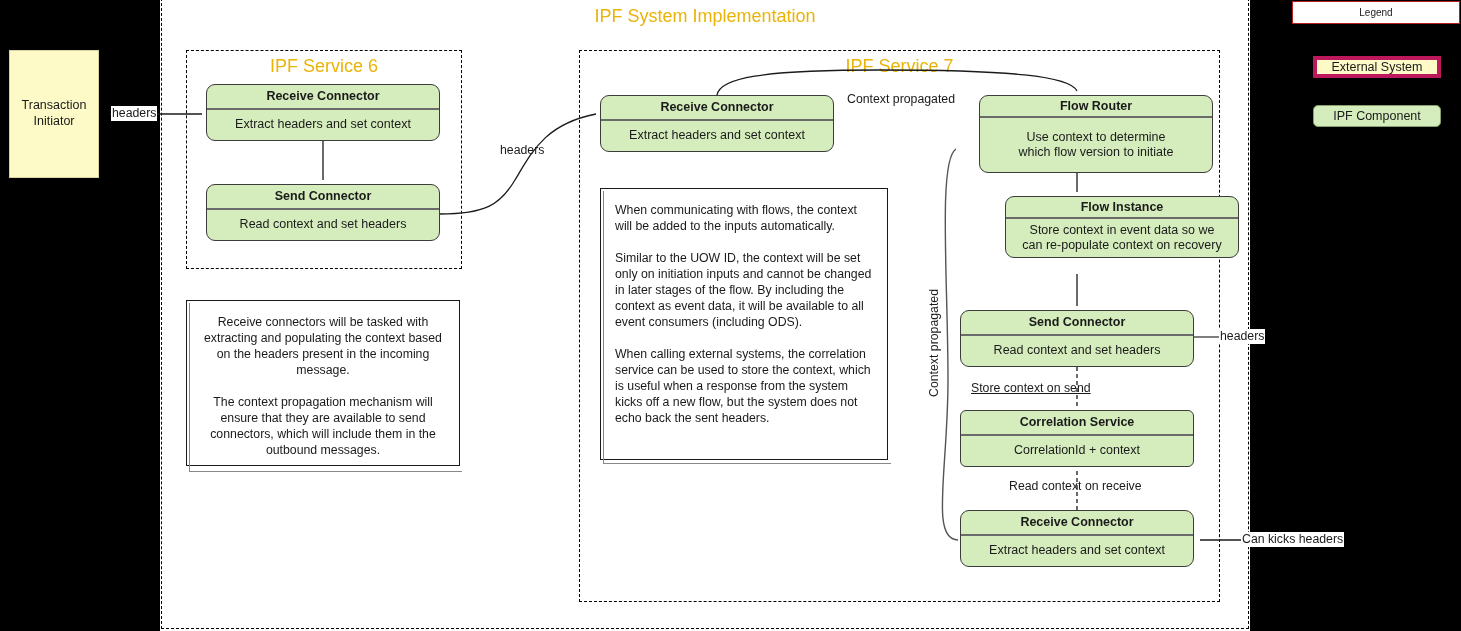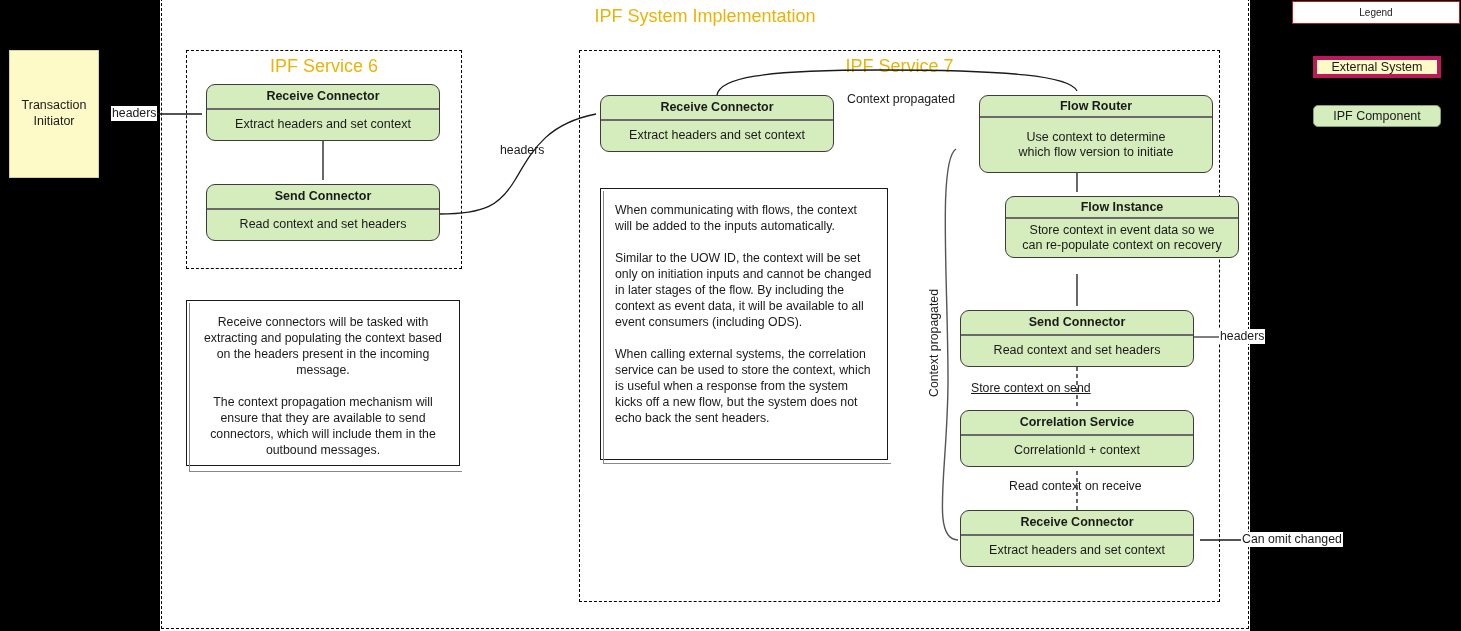--- a/index.html
+++ b/index.html
@@ -210,21 +210,21 @@
     <div class="comp-title" style="height:22px;">Flow Instance</div>
     <div class="comp-body">Store context in event data so we
 can re-populate context on recovery</div>
   </div>
 
   <div class="abs component" style="left:960px; top:310px; width:234px; height:57px;">
     <div class="comp-title" style="height:25px;">Send Connector</div>
     <div class="comp-body">Read context and set headers</div>
   </div>
 
-  <div class="abs component" style="left:960px; top:410px; width:234px; height:57px;">
+  <div class="abs component" style="left:960px; top:410px; width:234px; height:57px;border-radius:6px;">
     <div class="comp-title" style="height:25px;">Correlation Service</div>
     <div class="comp-body">CorrelationId + context</div>
   </div>
 
   <div class="abs component" style="left:960px; top:510px; width:234px; height:57px;">
     <div class="comp-title" style="height:25px;">Receive Connector</div>
     <div class="comp-body">Extract headers and set context</div>
   </div>
 
   <div class="note-shape" style="left:600px; top:188px; width:288px; height:272px;">When communicating with flows, the context will be added to the inputs automatically.
@@ -279,15 +279,15 @@
   <div class="edge-label nobg" style="left:846px; top:92px;">Context propagated</div>
 
   <div class="vertical-label" style="left:927px; top:397px;">Context propagated</div>
 
   <div class="edge-label" style="left:1219px; top:329px;">headers</div>
 
   <div class="edge-label nobg" style="left:970px; top:381px;text-decoration:underline;">Store context on send</div>
 
   <div class="edge-label nobg" style="left:1008px; top:479px;">Read context on receive</div>
 
-  <div class="edge-label" style="left:1241px; top:532px;">Can omit changed</div>
+  <div class="edge-label" style="left:1241px; top:532px;">Can kicks headers</div>
 
 </div>
 
 </body></html>

